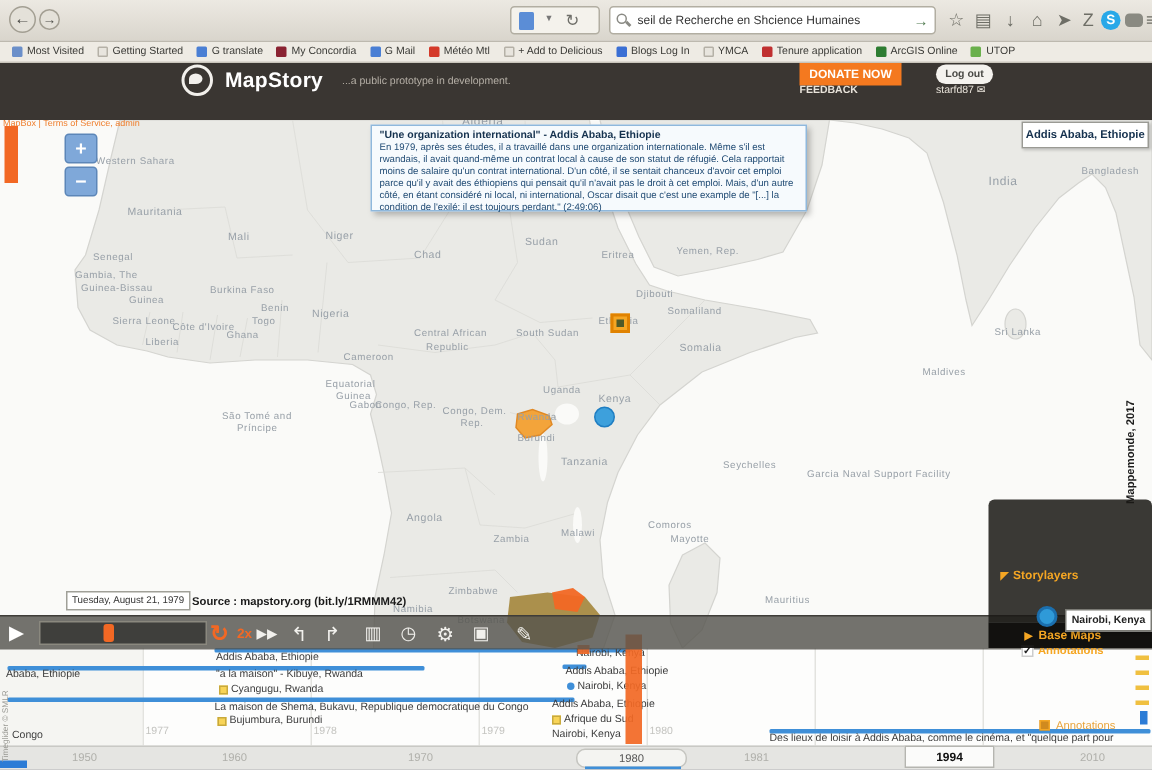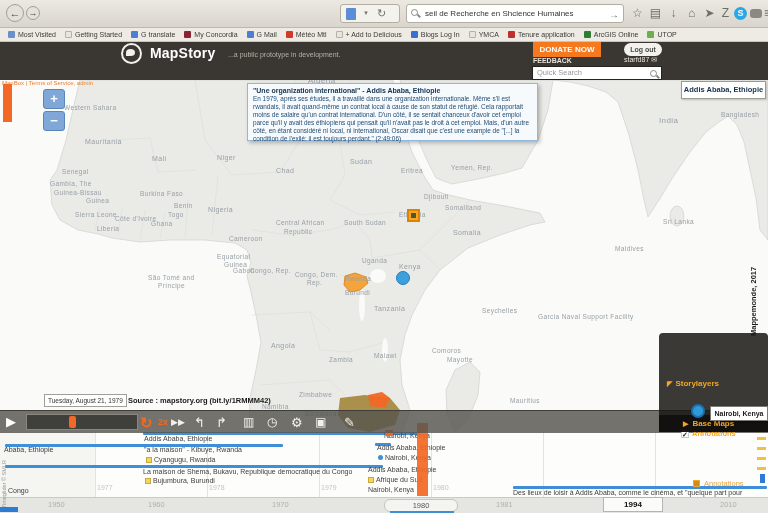--- a/index.html
+++ b/index.html
@@ -244,24 +244,20 @@
 
   <div id="ms-header" class="abs"></div>
   <div id="ms-sub"></div>
   <div id="ms-logo"></div>
   <div id="ms-wordmark">MapStory</div>
   <div id="ms-tagline">...a public prototype in development.</div>
   <div id="donate-btn">DONATE NOW</div>
   <div id="logout-btn">Log out</div>
   <div id="feedback-lbl">FEEDBACK</div>
   <div id="username">starfd87 ✉</div>
-  <div id="quick-search">
-    <span>Quick Search</span>
-    <span class="mag"></span>
-  </div>
 
   <div id="map" class="abs">
     <svg width="768" height="433" viewBox="0 0 768 433">
       <g fill="#eaeae6" stroke="#d4d4d0" stroke-width="0.8">
         <path d="M80,0 L74,25 66,60 57,90 50,100 52,125 60,140 78,150 98,154 112,158 140,162 170,160 205,160 235,163 247,170 251,183 247,196 251,212 256,235 261,262 256,290 250,318 249,353 L402,353 L410,330 402,305 400,280 405,255 412,235 425,210 440,190 468,168 500,155 530,145 545,142 540,133 505,126 470,120 445,114 433,110 424,96 412,72 402,42 396,18 393,0 Z"></path>
         <path d="M400,0 L406,25 415,52 426,78 436,98 452,104 478,99 505,93 522,88 538,60 548,30 553,0 Z"></path>
         <path d="M553,0 L768,0 768,160 760,150 756,118 750,90 744,62 737,45 728,36 719,42 706,52 690,72 673,97 659,120 648,137 644,120 638,90 629,55 618,22 606,12 588,6 570,2 Z"></path>
         <ellipse cx="677" cy="136" rx="7" ry="10"></ellipse>
         <path d="M455,290 L470,282 480,292 478,315 468,340 455,352 447,335 446,310 Z"></path>
       </g>

